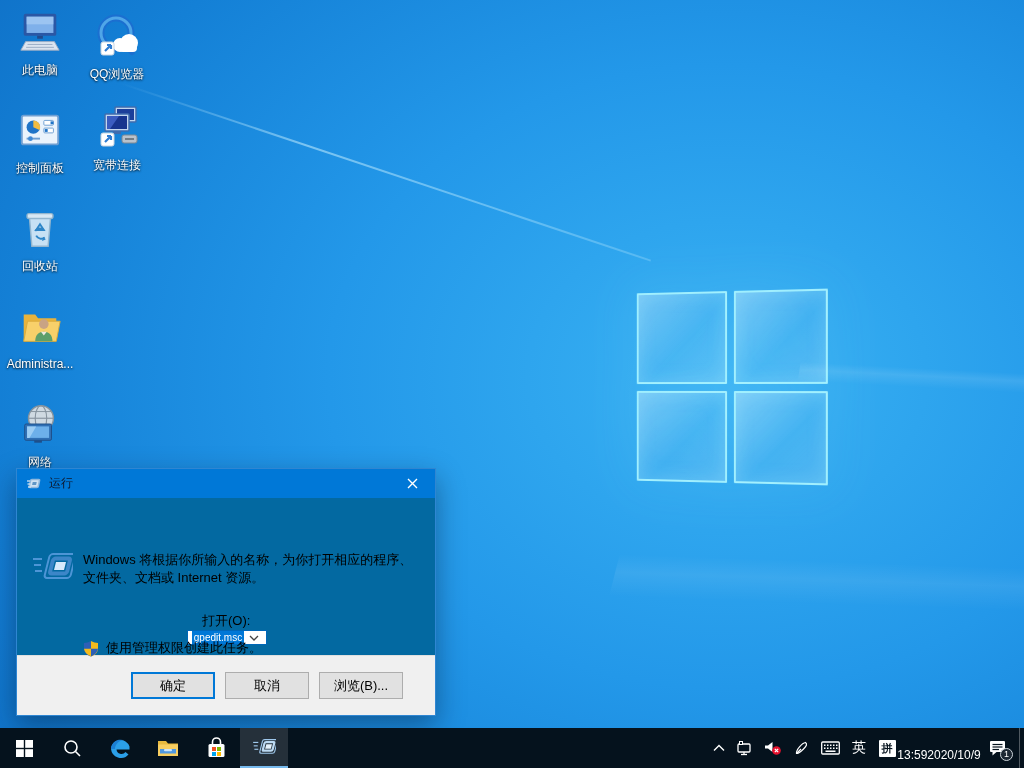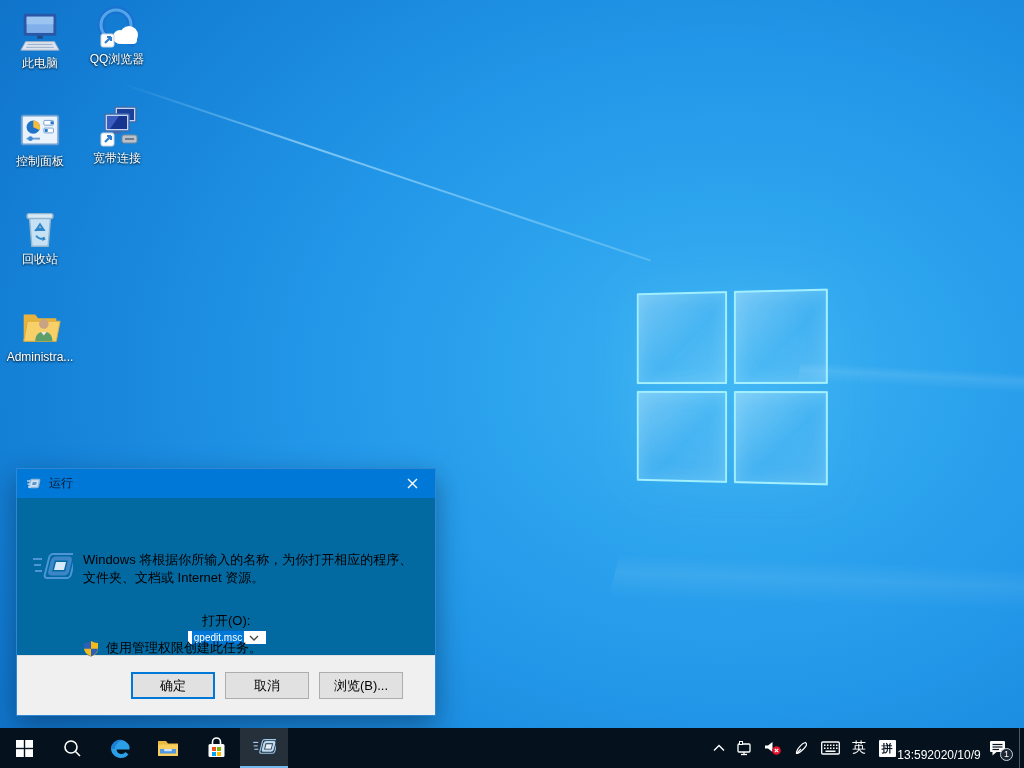--- a/index.html
+++ b/index.html
@@ -25,21 +25,21 @@
 
   .win-logo { position:absolute; left:632px; top:291px; width:196px; height:192px;
     transform:perspective(900px) rotateY(-13deg); transform-style:preserve-3d;
     display:grid; grid-template-columns:1fr 1fr; grid-template-rows:1fr 1fr; gap:7px;
     filter:drop-shadow(0 0 26px rgba(140,225,255,.45)); }
   .pane { border:2px solid rgba(170,245,255,.9); border-radius:1px;
     background:linear-gradient(135deg, rgba(255,255,255,.30), rgba(255,255,255,.06) 55%, rgba(255,255,255,.14));
     box-shadow:inset 0 0 18px rgba(180,240,255,.25); }
 
   
-  .dicon { position:absolute; width:78px; display:flex; flex-direction:column; align-items:center; gap:1px; cursor:default; }
+  .dicon { position:absolute; width:78px; display:flex; flex-direction:column; align-items:center; gap:8px; cursor:default; }
   .dicon .art { width:48px; height:48px; display:flex; align-items:center; justify-content:center; }
   .dicon .lbl { color:#fff; font-size:12px; line-height:13px; text-align:center;
     text-shadow:0 1px 2px rgba(0,0,0,.75), 0 0 3px rgba(0,0,0,.4); max-width:78px; white-space:nowrap; }
 
   
   .run-dialog { position:absolute; left:16px; top:468px; width:420px; height:248px;
     background:#fff; border:1px solid #2f86d2; box-shadow:0 10px 26px rgba(0,20,45,.4);
     display:flex; flex-direction:column; font-size:13px; color:#000; }
   .titlebar { height:29px; background:#0078d7; display:flex; align-items:center; padding-left:9px; flex:0 0 auto; }
   .titlebar .t-icon { width:16px; height:16px; margin-right:7px; }
@@ -103,21 +103,21 @@
         <rect x="10" y="8" width="28" height="8" fill="#a8cdf4" opacity=".7"></rect>
         <rect x="21" y="28" width="6" height="3" fill="#23498c"></rect>
         <polygon points="9,34 39,34 44,43 4,43" fill="#dbe4f0" stroke="#9aabc4" stroke-width="1"></polygon>
         <line x1="11" y1="37" x2="37" y2="37" stroke="#9aabc4" stroke-width="1"></line>
         <line x1="9.5" y1="40" x2="38.5" y2="40" stroke="#9aabc4" stroke-width="1"></line>
       </svg>
     </div>
     <div class="lbl">此电脑</div>
   </div>
 
-  <div class="dicon" style="left:78px; top:4px;">
+  <div class="dicon" style="left:78px; top:12px;">
     <div class="art">
       <svg width="48" height="48" viewBox="0 0 48 48">
         <circle cx="23" cy="21" r="15" fill="none" stroke="#1b6fd0" stroke-width="7"></circle>
         <circle cx="23" cy="21" r="15" fill="none" stroke="#4fa6e8" stroke-width="3"></circle>
         <path d="M31 31 L39 40" stroke="#1b6fd0" stroke-width="6" stroke-linecap="round"></path>
         <circle cx="27" cy="33" r="7" fill="#fff"></circle>
         <circle cx="36" cy="31" r="9" fill="#fff"></circle>
         <rect x="26" y="32" width="18" height="8" rx="4" fill="#fff"></rect>
         <rect x="8" y="30" width="13" height="13" rx="2" fill="#fff" stroke="#c8d4e0" stroke-width="1"></rect>
         <path d="M12 39 L18 33 M18 33 h-4 M18 33 v4" stroke="#2f7dd2" stroke-width="2.2" fill="none"></path>
@@ -181,20 +181,36 @@
         <path d="M7 12 h12 l3 4 h19 v24 H7 Z" fill="#e8b33c"></path>
         <polygon points="7,40 11,19 45,19 41,40" fill="#f8d06a" stroke="#d9ab3c" stroke-width="1"></polygon>
         <circle cx="28" cy="22" r="5" fill="#c9a384"></circle>
         <path d="M19 40 c0-7 4-10 9-10 s9 3 9 10 z" fill="#5d9f6b"></path>
         <path d="M25 30 l3 4 l3-4" fill="#efe9df"></path>
       </svg>
     </div>
     <div class="lbl">Administra...</div>
   </div>
 
+  <div class="dicon" style="left:1px; top:400px;">
+    <div class="art">
+      <svg width="46" height="46" viewBox="0 0 48 48">
+        <circle cx="25" cy="18" r="13" fill="#cfdae2" stroke="#87949f" stroke-width="1.5"></circle>
+        <ellipse cx="25" cy="18" rx="6" ry="13" fill="none" stroke="#87949f" stroke-width="1.2"></ellipse>
+        <line x1="12" y1="18" x2="38" y2="18" stroke="#87949f" stroke-width="1.2"></line>
+        <line x1="14" y1="11" x2="36" y2="11" stroke="#87949f" stroke-width="1"></line>
+        <line x1="14" y1="25" x2="36" y2="25" stroke="#87949f" stroke-width="1"></line>
+        <rect x="8" y="24" width="28" height="17" rx="1.5" fill="#2f6fb4" stroke="#1e4f8a"></rect>
+        <rect x="10.5" y="26.5" width="23" height="12" fill="#6db0ea"></rect>
+        <polygon points="10.5,26.5 20,26.5 13,38.5 10.5,38.5" fill="#9ccdf4"></polygon>
+        <rect x="18" y="41" width="8" height="2.5" fill="#1e4f8a"></rect>
+      </svg>
+    </div>
+    <div class="lbl">网络</div>
+  </div>
 
   <div class="run-dialog">
     <div class="titlebar">
       <span class="t-icon">
         <svg width="16" height="16" viewBox="0 0 16 16">
           <g transform="skewX(-12)">
             <rect x="5.5" y="3.5" width="9" height="8" rx="1" fill="#cfe2f2" stroke="#8fb8dd" stroke-width="1.6"></rect>
             <rect x="8" y="6" width="4" height="3" fill="#5f96c6"></rect>
           </g>
           <line x1="1" y1="5" x2="4" y2="5" stroke="#cfe2f2" stroke-width="1.3"></line>

